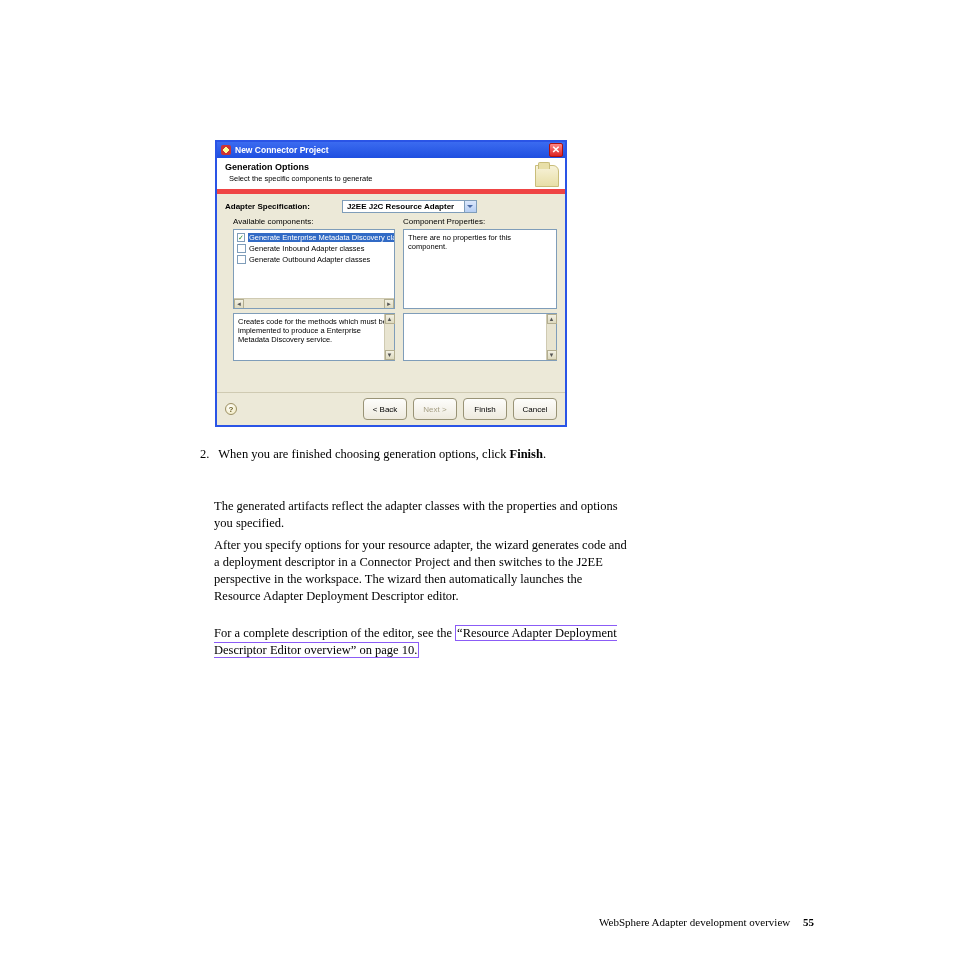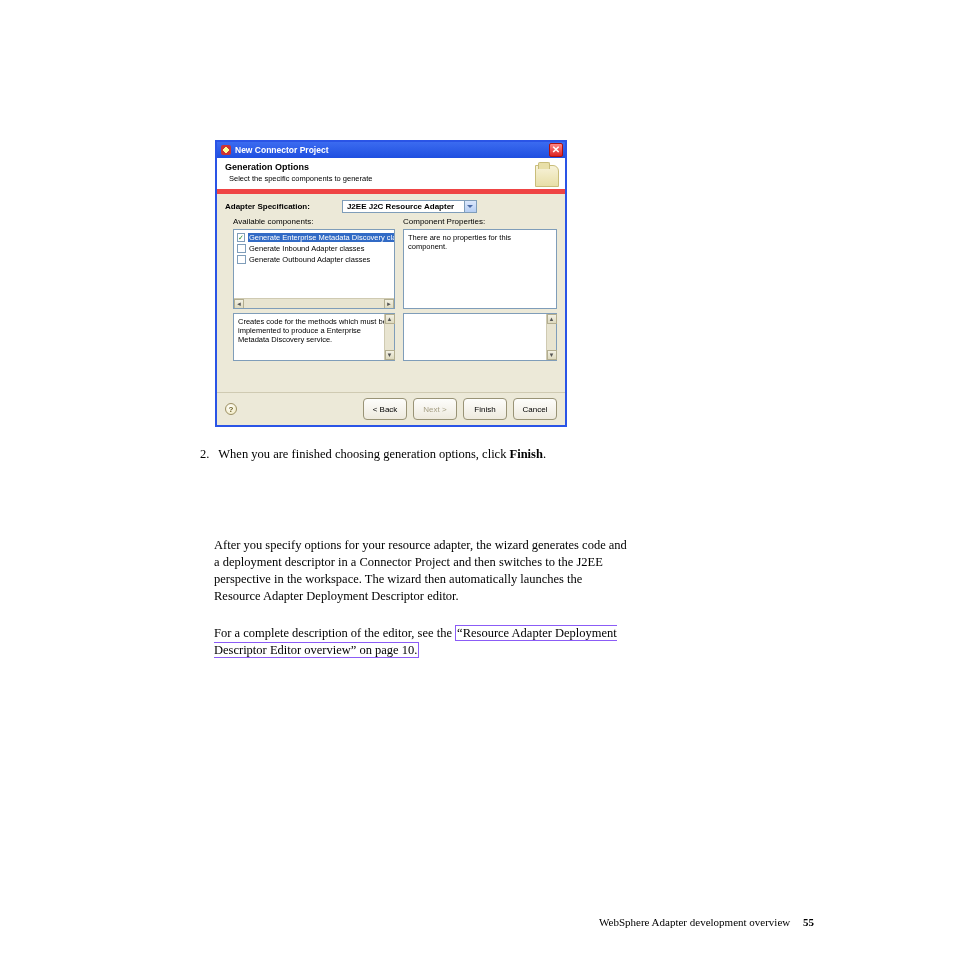--- a/index.html
+++ b/index.html
@@ -338,20 +338,21 @@
   </div>
 
   <div class="step-text">
     <span class="step-num">2.</span>
     <span class="step-body">
       <span>When you are finished choosing generation options, click </span><span class="bold">Finish</span><span>.</span>
     </span>
   </div>
 
 
+  <div class="para p1">The generated artifacts reflect the adapter classes with the properties and options you specified.</div>
   <div class="para p2">After you specify options for your resource adapter, the wizard generates code and a deployment descriptor in a Connector Project and then switches to the J2EE perspective in the workspace. The wizard then automatically launches the Resource Adapter Deployment Descriptor editor.</div>
   <div class="para p3">
     <span>For a complete description of the editor, see the </span><a class="link-box" href="#">“Resource Adapter Deployment Descriptor Editor overview” on page 10.</a>
   </div>
 
   <div class="footer">
     <span>WebSphere Adapter development overview</span>
     <span class="pg">55</span>
   </div>
 

